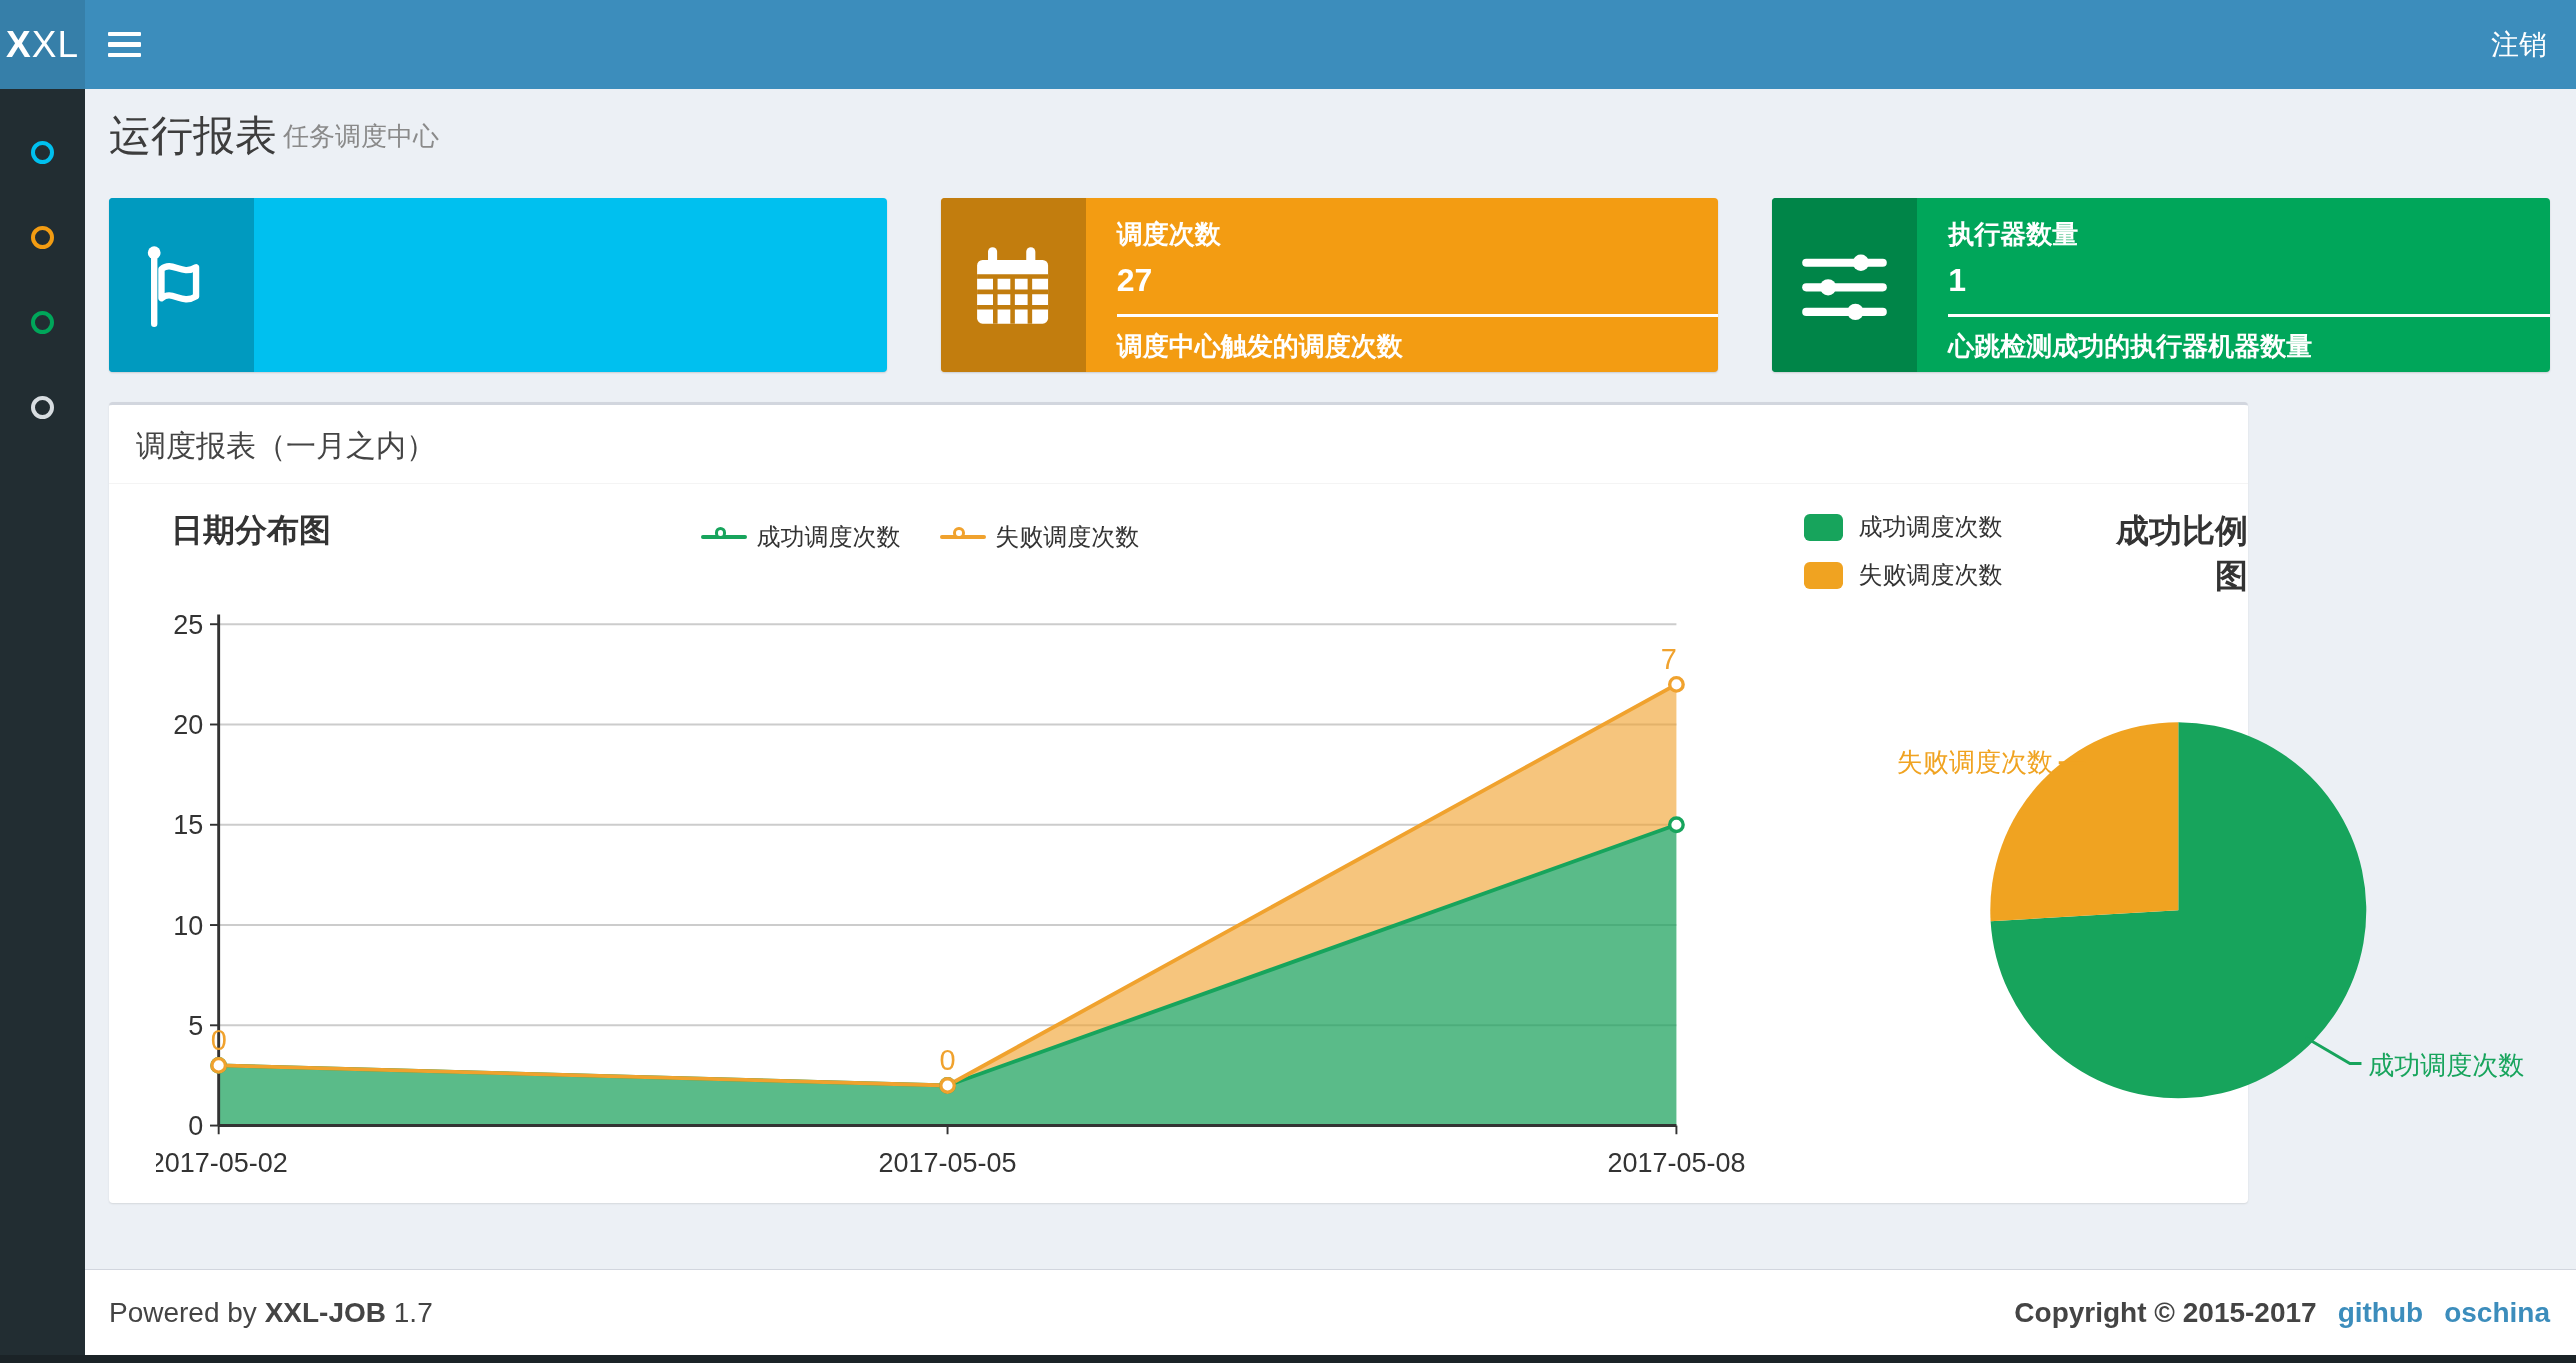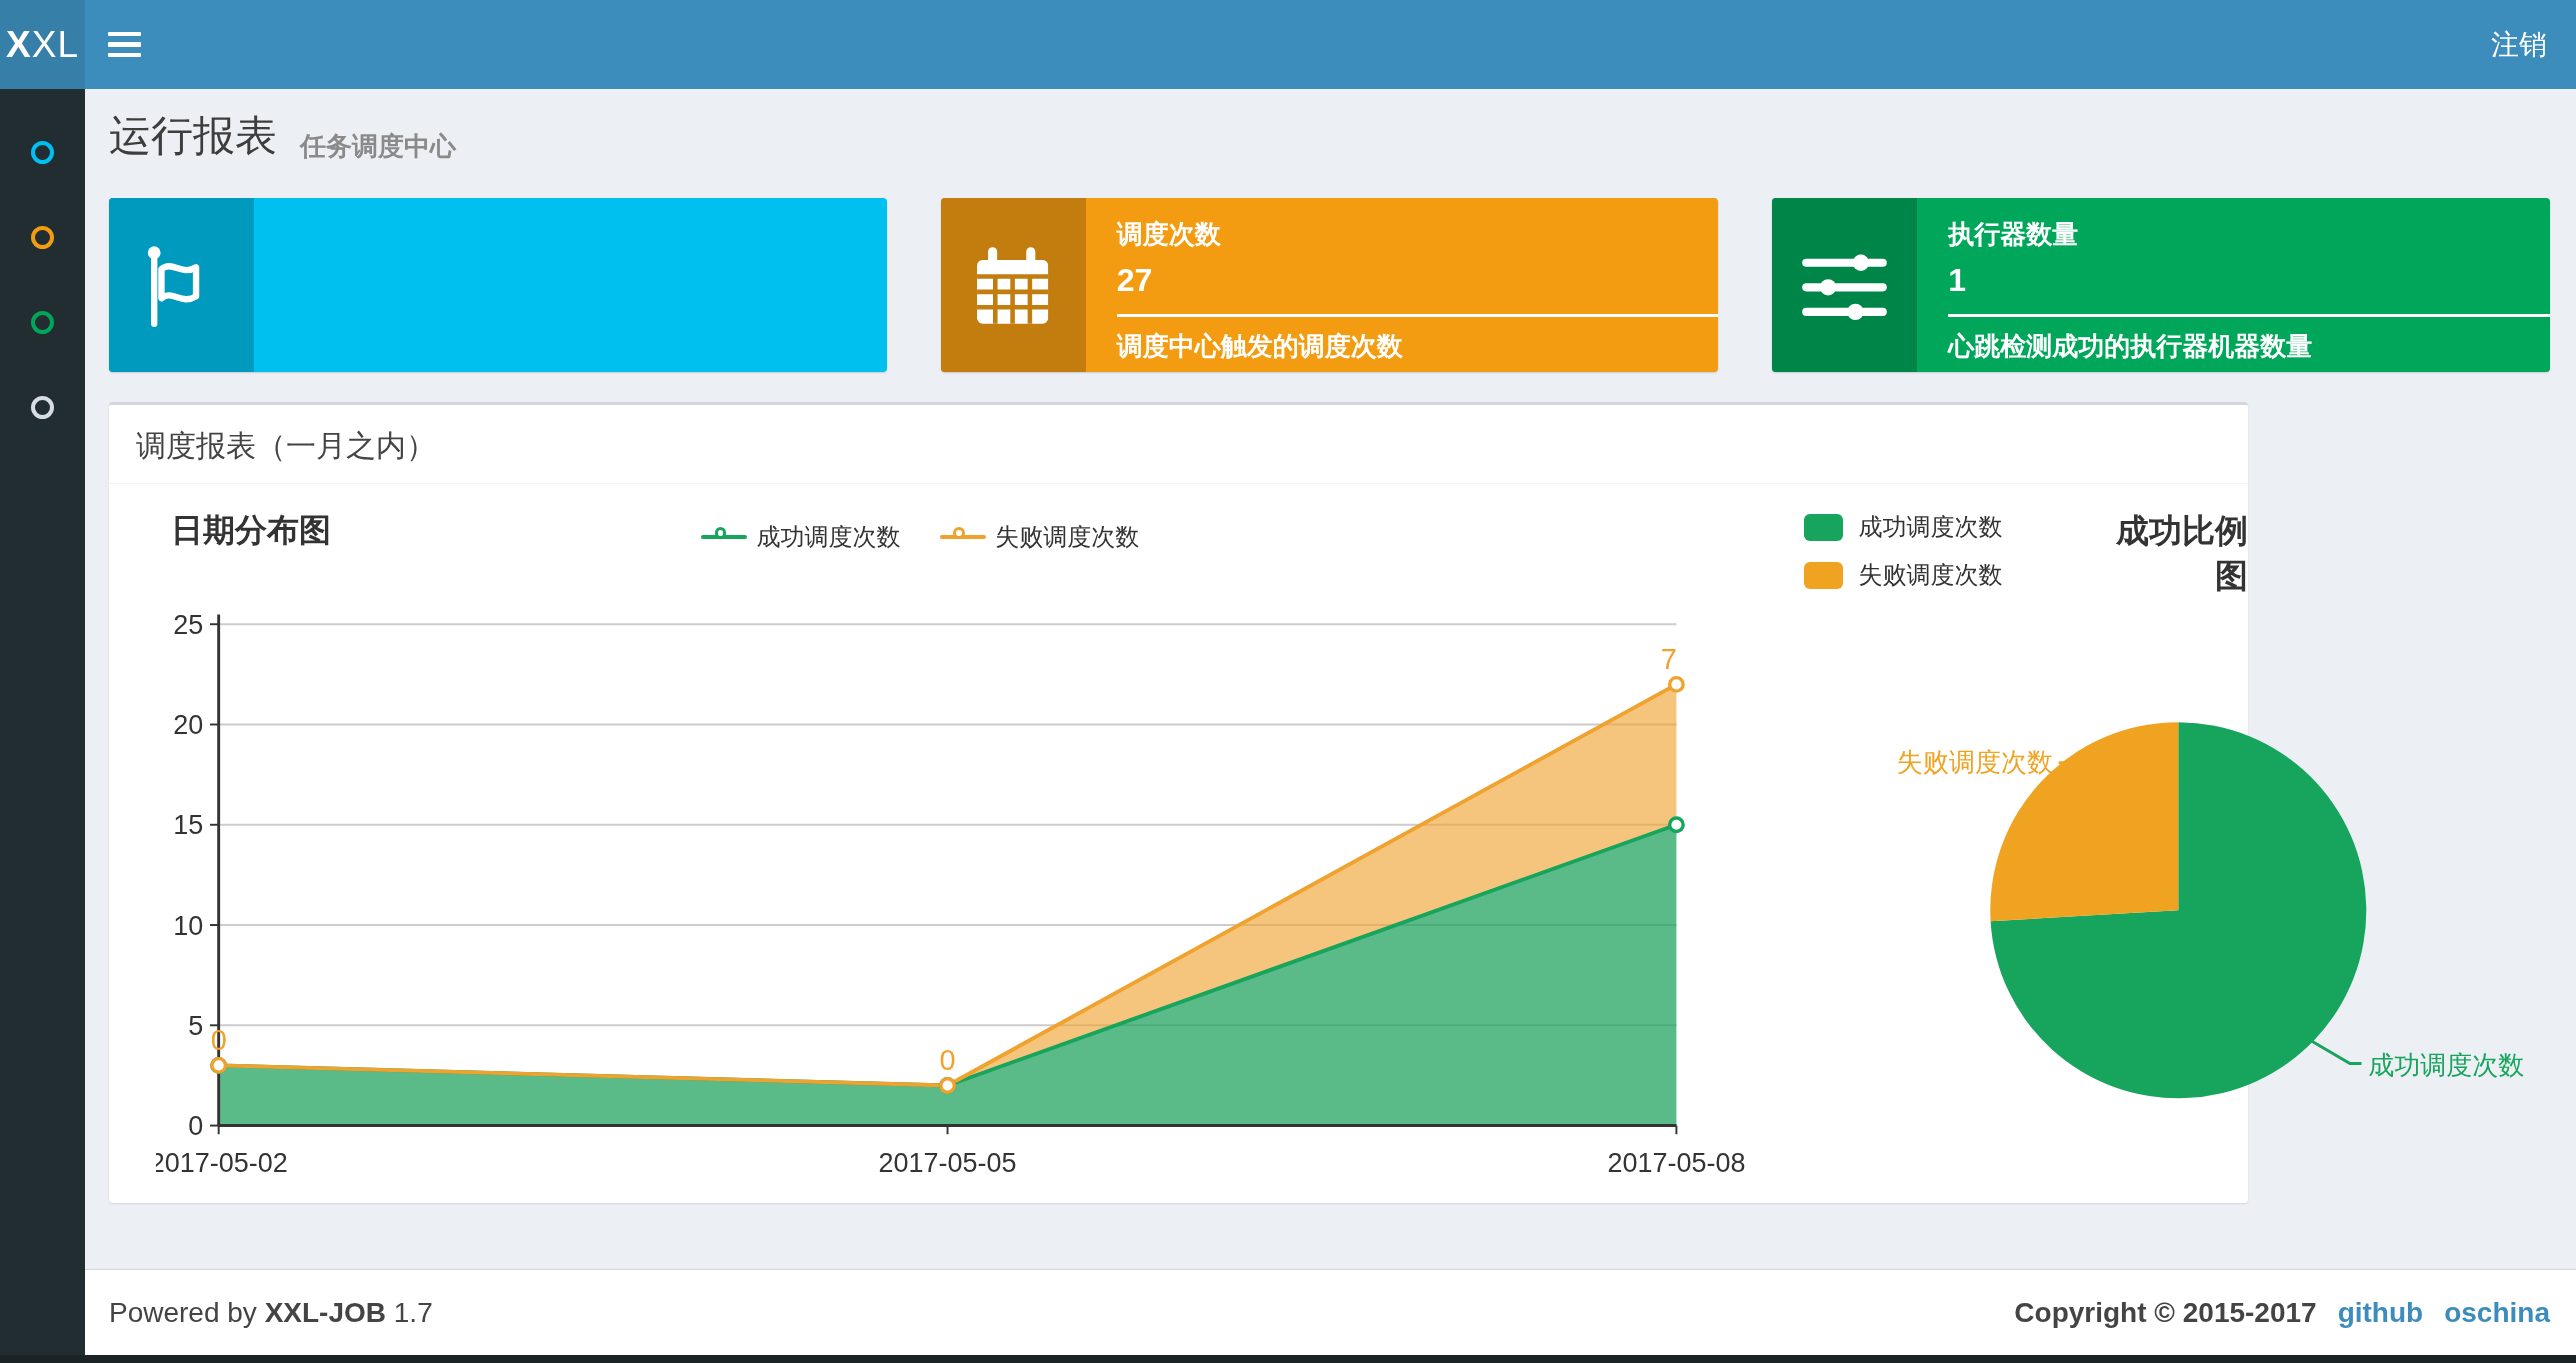--- a/index.html
+++ b/index.html
@@ -20,23 +20,23 @@
                display:flex; flex-direction:column; justify-content:center; gap:5.8px; }
   .hamburger i { display:block; width:33px; height:4.8px; background:#fff; border-radius:1px; }
   .logout { position:absolute; right:0; top:0; height:89px; padding:0 29px;
             display:flex; align-items:center; color:#fff; font-size:28px; cursor:pointer;text-align:center; }
   
   .sidebar { position:absolute; left:0; top:89px; width:85px; bottom:0; background:#222d32; }
   .side-item { width:85px; height:85px; display:flex; align-items:center; justify-content:center; cursor:pointer; }
   .side-item:first-child { margin-top:21px; }
   .circle-icon { width:23px; height:23px; border-radius:50%; border:4.8px solid currentColor; }
   
-  .content-header { position:absolute; left:109px; top:108px; display:flex; align-items:flex-end; gap:23px; }
+  .content-header { position:absolute; left:109px; top:108px; display:flex; align-items:center; gap:6px; }
   .page-title { font-size:42px; font-weight:500; color:#3d3d3d; }
-  .page-subtitle { font-size:26px; font-weight:700; color:#8a8a8a; }
+  .page-subtitle { font-size:26px; font-weight:400; color:#8a8a8a; }
   
   .boxes-row { position:absolute; left:109px; top:198px; width:2441px; display:flex; gap:54px; }
   .info-box { flex:1; height:174px; border-radius:3.9px; display:flex; color:#fff;
               box-shadow:0 1px 1.9px rgba(0,0,0,0.15); overflow:hidden; }
   .ib-icon { width:145px; flex:0 0 145px; display:flex; align-items:center; justify-content:center; }
   .ib-icon svg { width:91px; height:91px; }
   .ib-content { flex:1; padding:19px 0 0 31px; }
   .ib-label { font-size:26px; font-weight:700; }
   .ib-value { font-size:32px; font-weight:700; margin-top:9.6px; }
   .ib-divider { height:2.9px; background:#fff; margin:15.4px 0 12.5px 0px; margin-left:0; }

